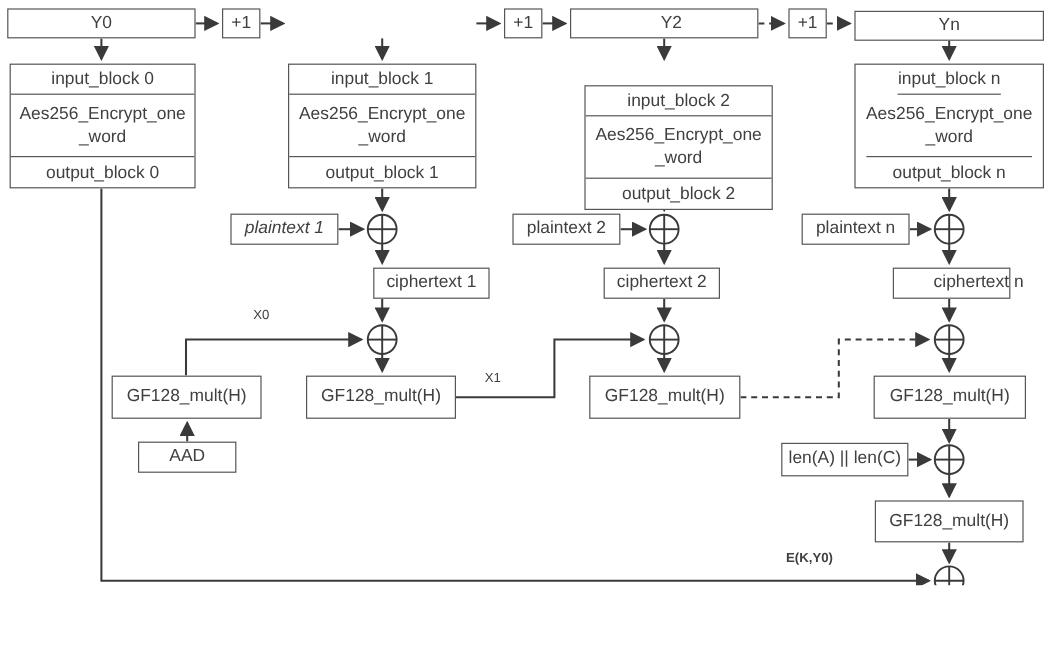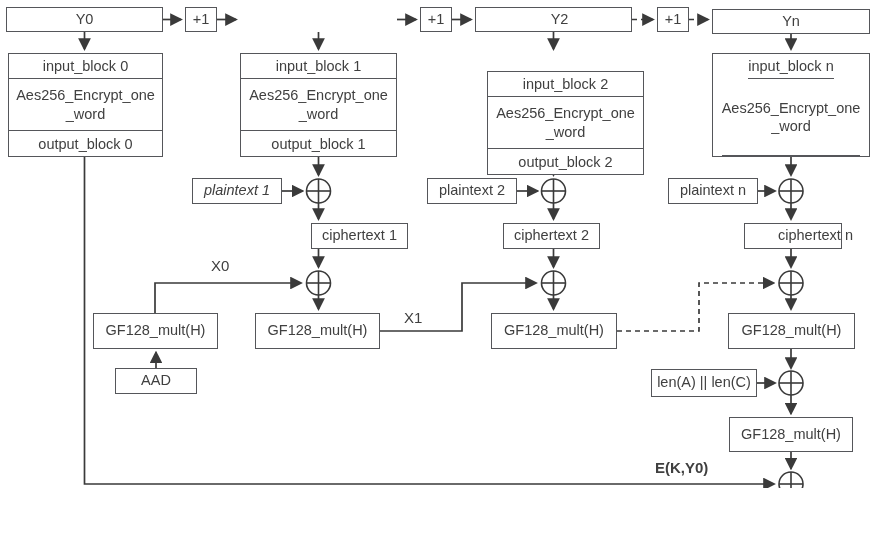--- a/index.html
+++ b/index.html
@@ -16,21 +16,21 @@
   }
   .stack{
     position:absolute;box-sizing:border-box;border:1.6px solid #55565a;background:#fff;
     display:flex;flex-direction:column;font-size:14.5px;text-align:center;
   }
   .srow{display:flex;align-items:center;justify-content:center;box-sizing:border-box;}
   .srow.top{height:25px;border-bottom:1.6px solid #55565a;}
   .srow.mid{flex:1;border-bottom:1.6px solid #55565a;white-space:pre-line;line-height:1.25;}
   .srow.bot{height:25px;}
   .wirelabel{
-    position:absolute;font-size:15px;background:transparent;white-space:nowrap;
+    position:absolute;font-size:11px;background:transparent;white-space:nowrap;
   }
 </style>
 </head>
 <body>
 
 <div class="canvas">
 
   <svg class="wires" viewBox="0 0 886 550">
     <defs>
       <marker id="ah" viewBox="0 0 10 10" refX="8.5" refY="5" markerWidth="7.5" markerHeight="7.5" orient="auto-start-reverse">
@@ -168,20 +168,21 @@
   <div class="stack" style="left:475px;top:71px;width:157px;height:104px;margin-left:12px;">
     <div class="srow top">input_block 2</div>
     <div class="srow mid">Aes256_Encrypt_one
 _word</div>
     <div class="srow bot">output_block 2</div>
   </div>
   <div class="stack" style="left:712px;top:53px;width:158px;height:104px;align-items:center;">
     <div class="srow top">input_block n</div>
     <div class="srow mid">Aes256_Encrypt_one
 _word</div>
+    <div class="srow bot">output_block n</div>
   </div>
 
   <div class="box" style="left:192px;top:178px;width:90px;height:26px;font-style:italic;">plaintext 1</div>
   <div class="box" style="left:427px;top:178px;width:90px;height:26px;">plaintext 2</div>
   <div class="box" style="left:668px;top:178px;width:90px;height:26px;text-align:center;">plaintext n</div>
 
   <div class="box" style="left:268px;top:223px;width:97px;height:26px;margin-left:43px;">ciphertext 1</div>
   <div class="box" style="left:503px;top:223px;width:97px;height:26px;">ciphertext 2</div>
   <div class="box" style="left:744px;top:223px;width:98px;height:26px;padding-left:45px;">ciphertext n</div>
 

